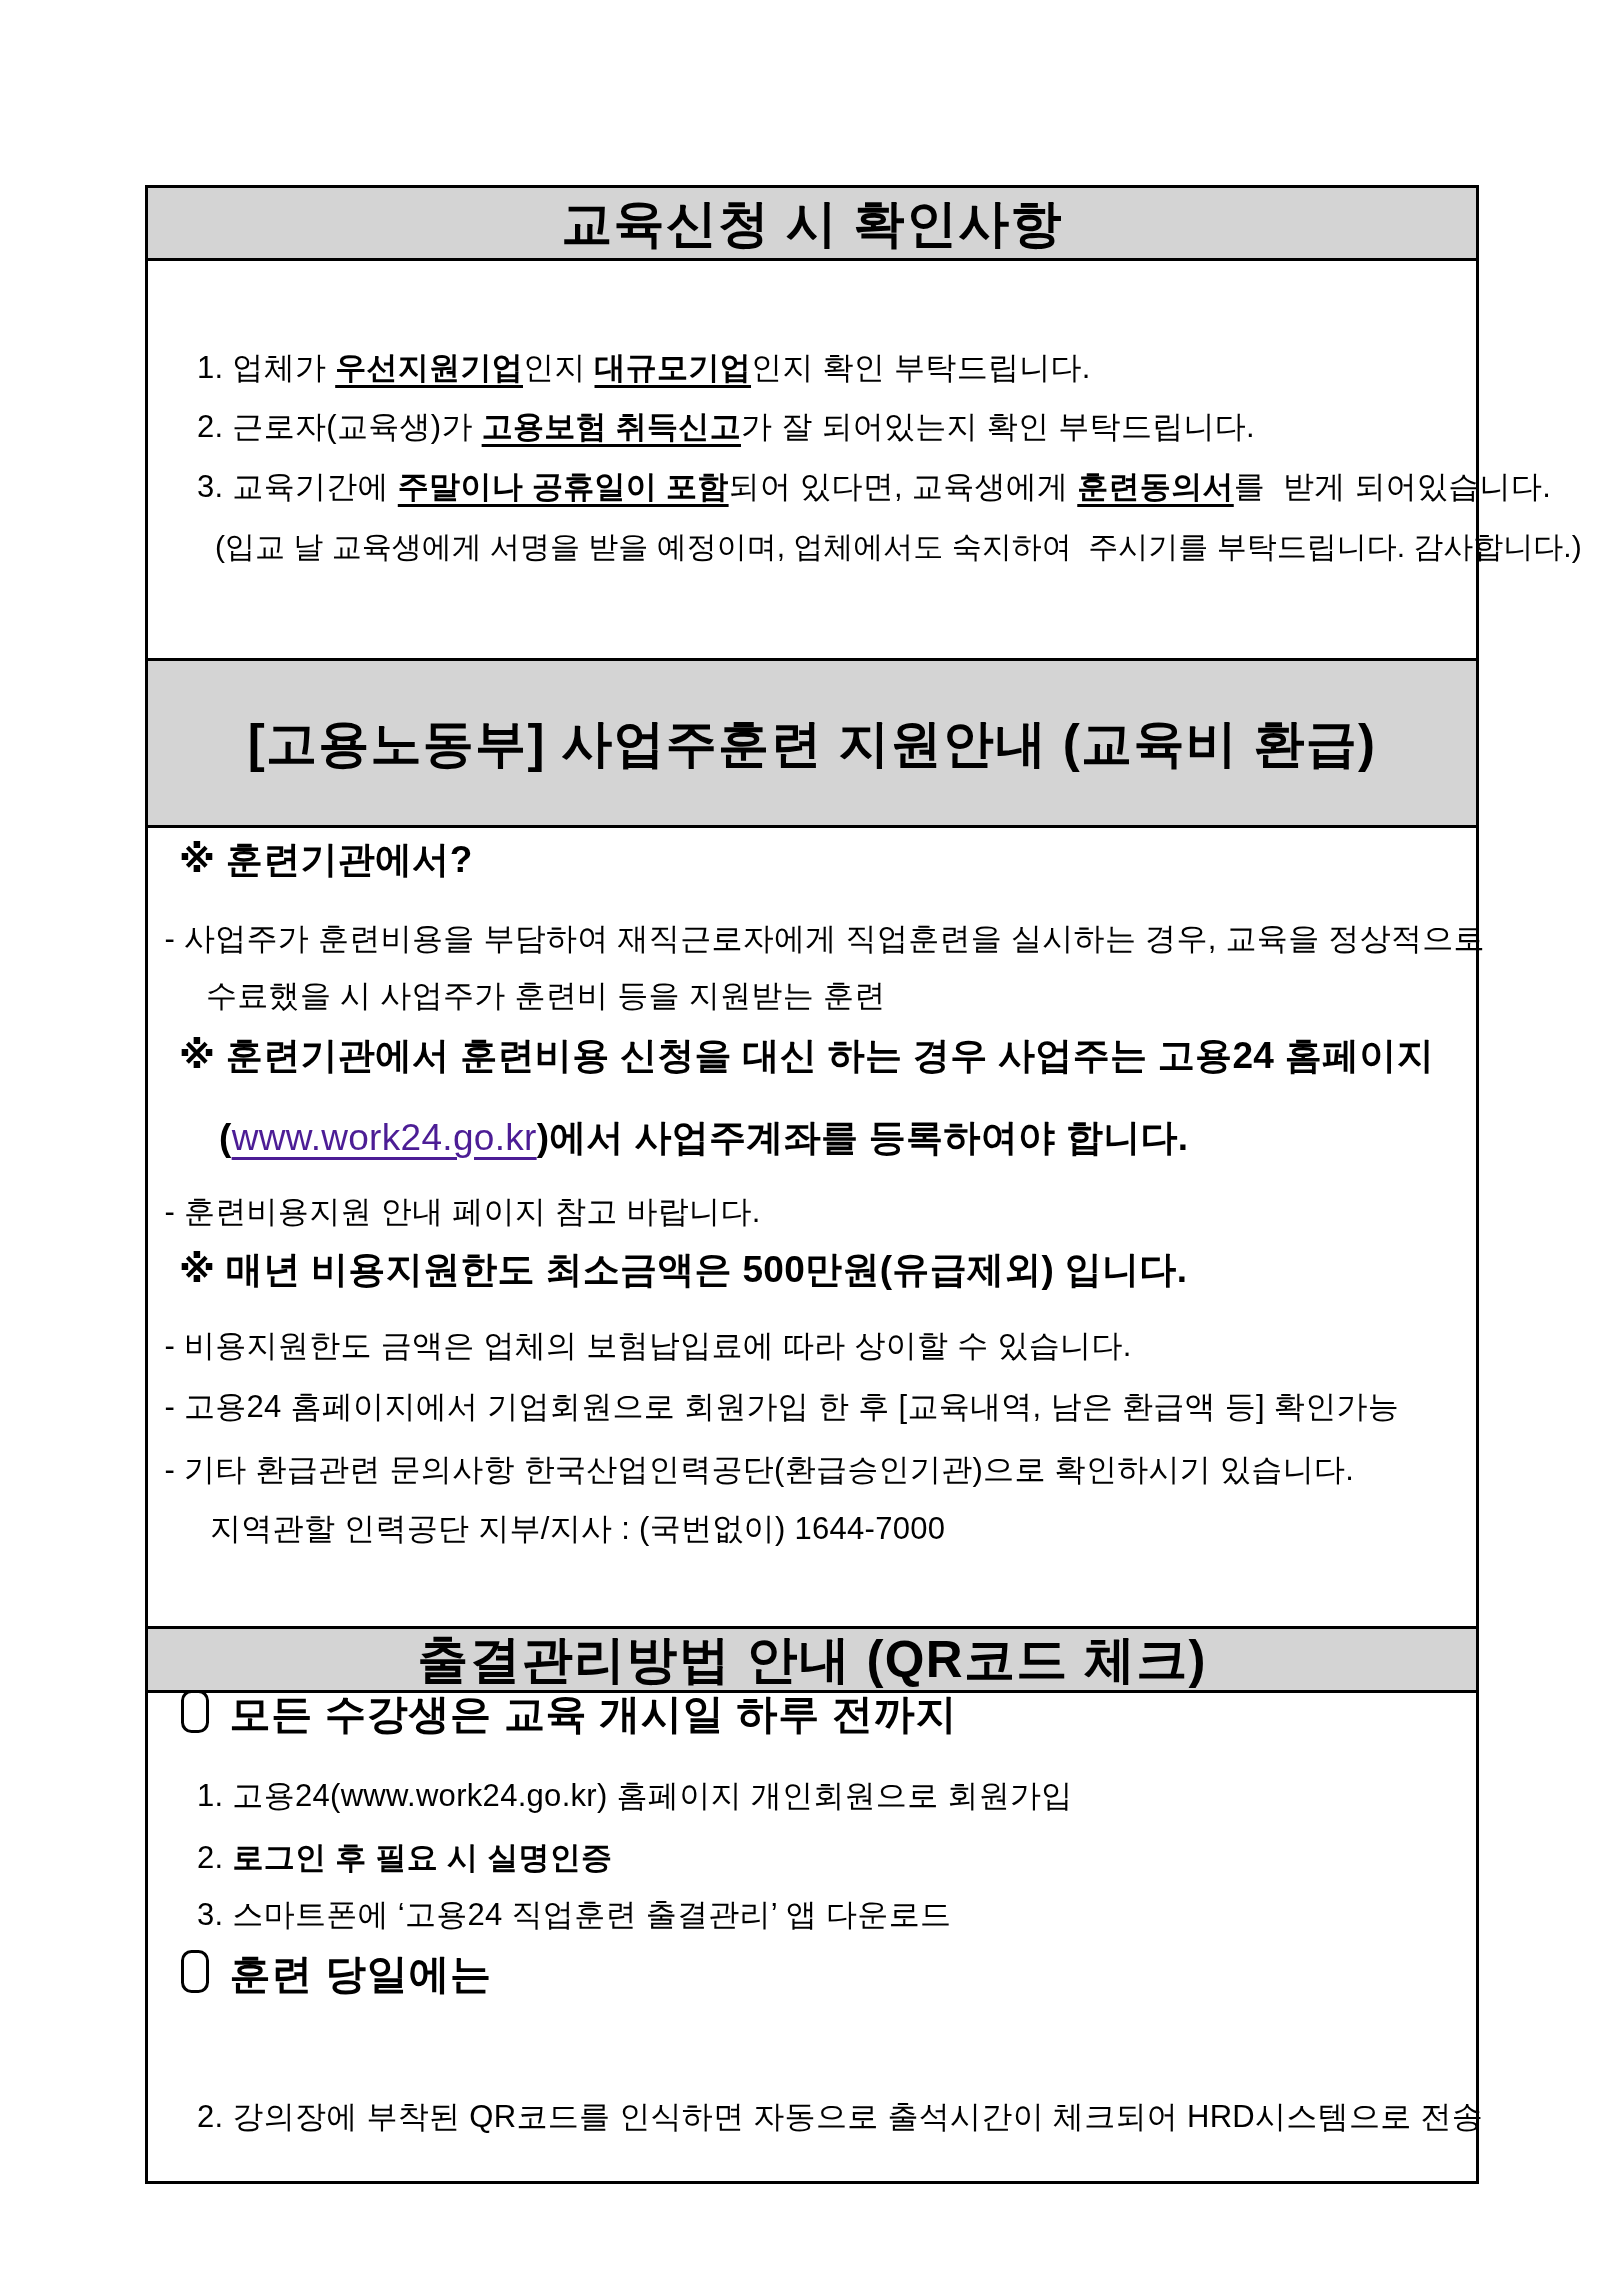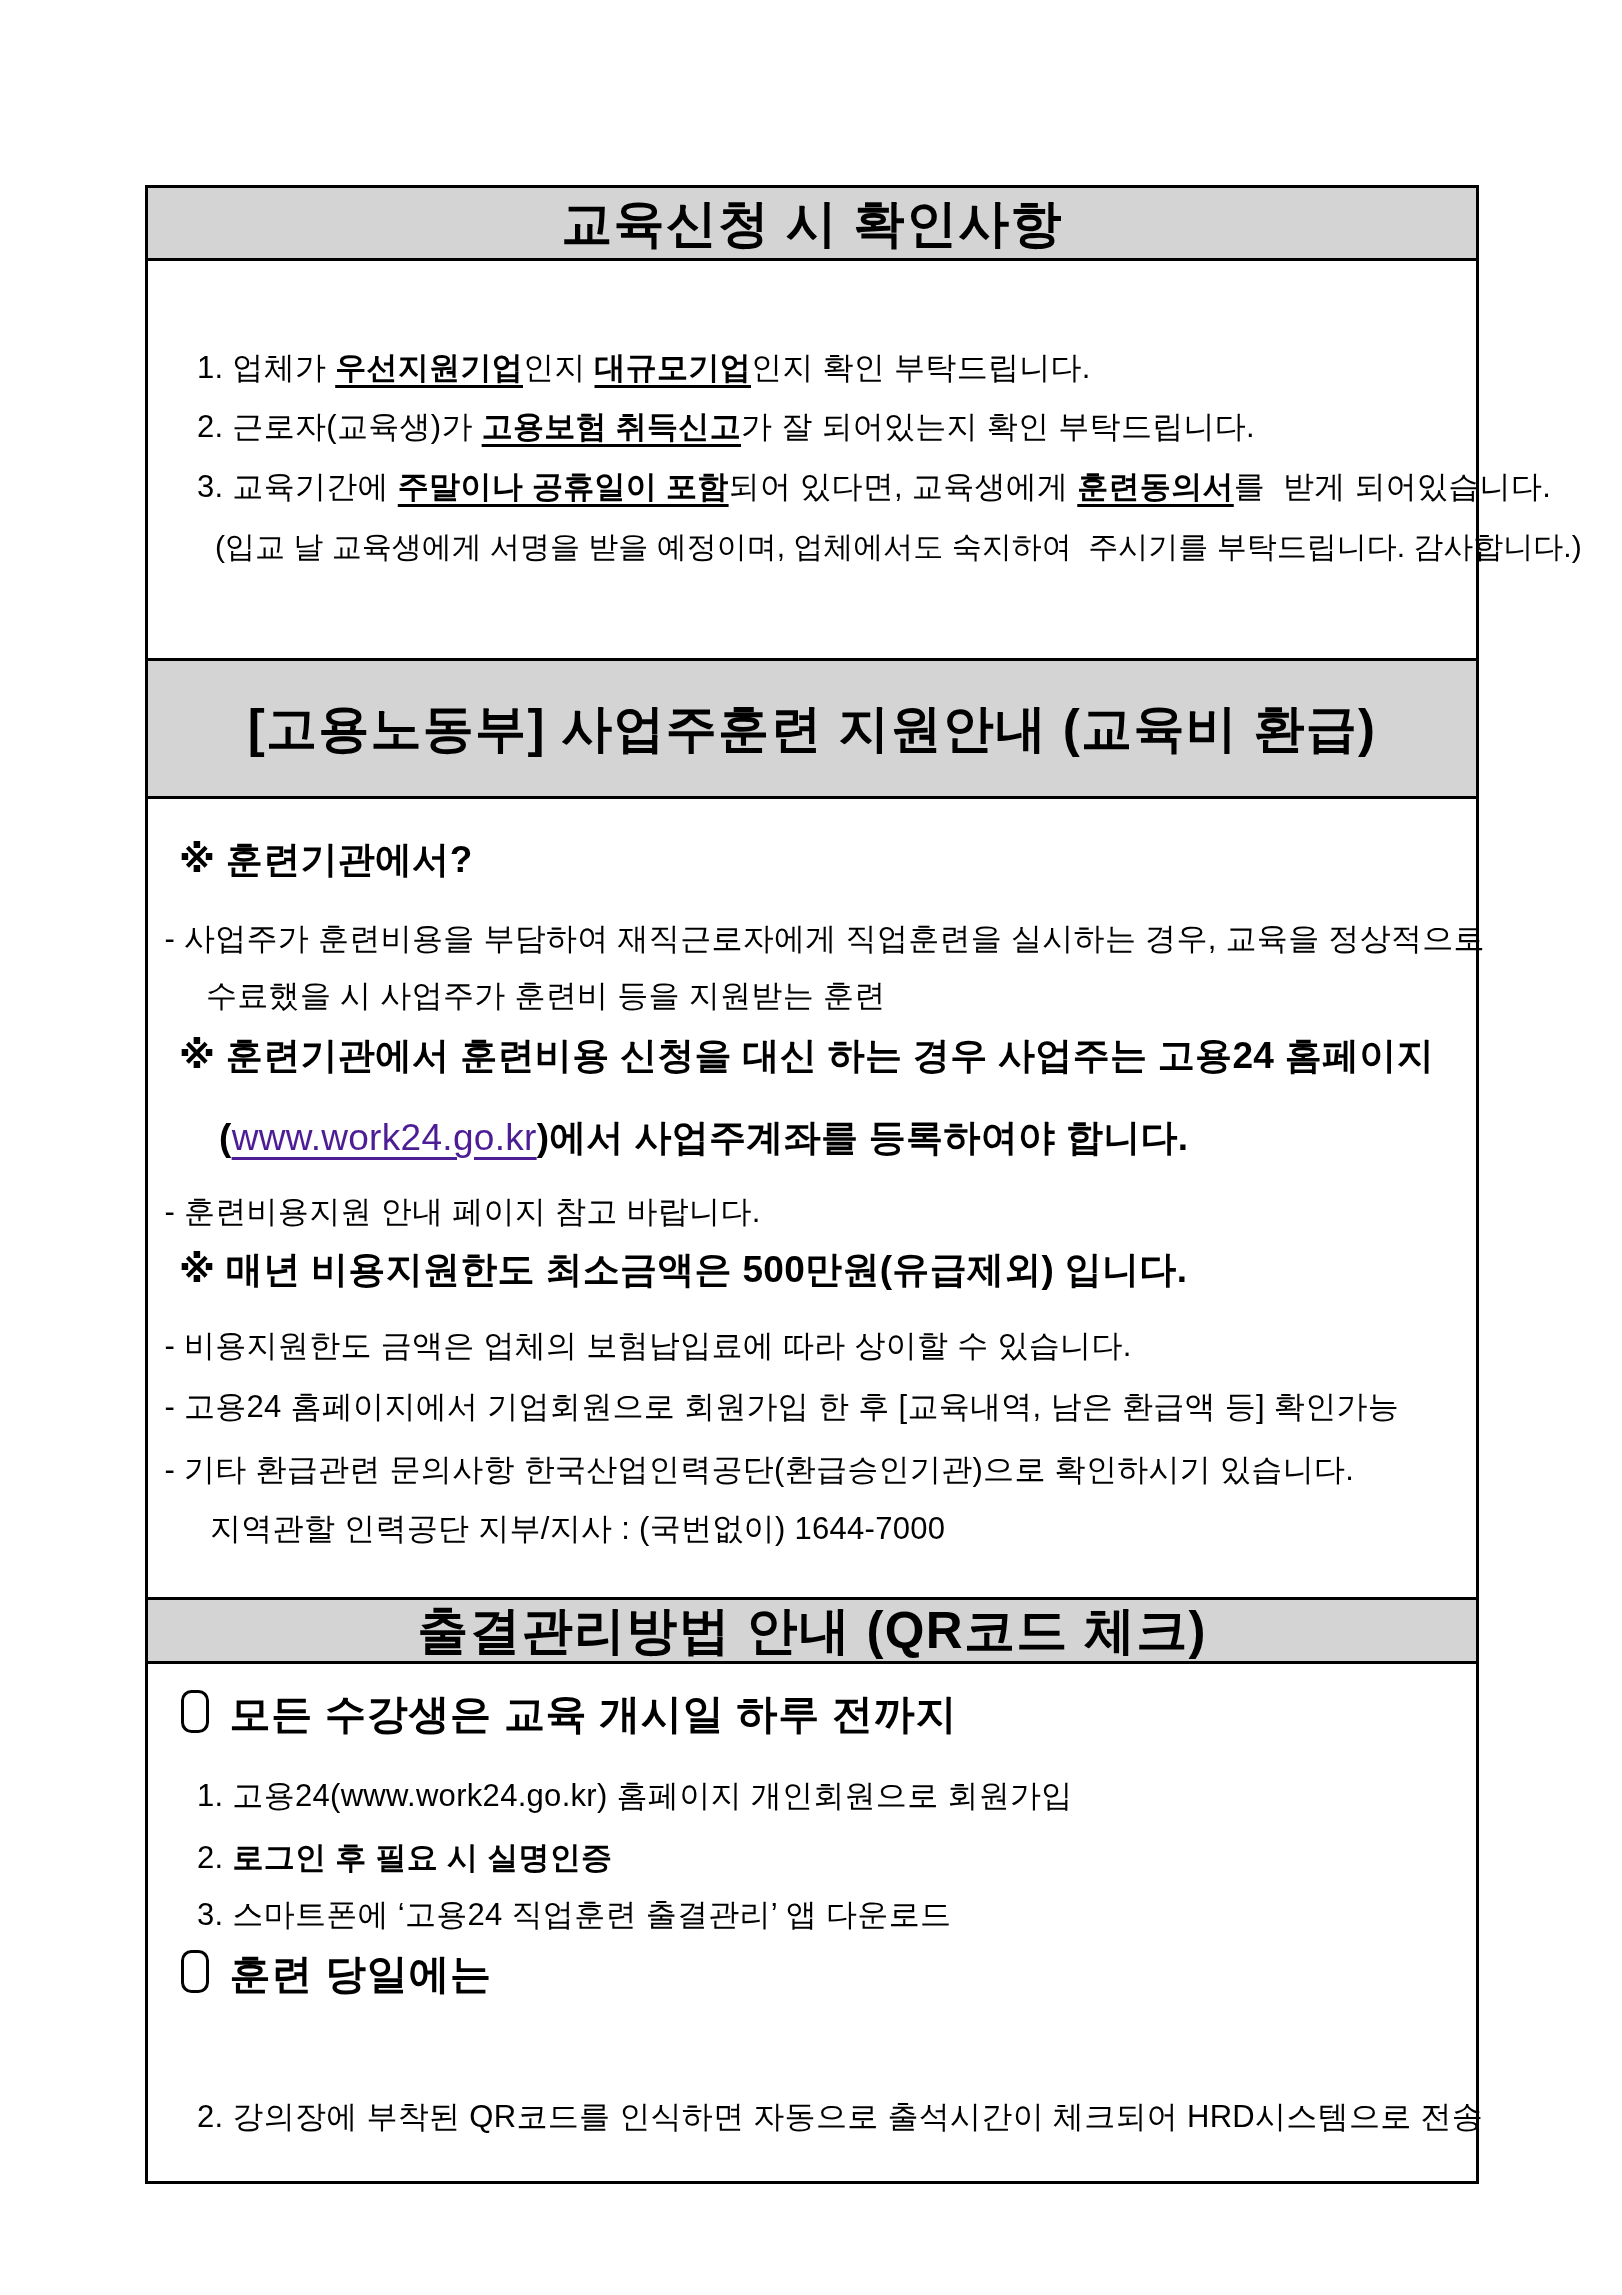--- a/index.html
+++ b/index.html
@@ -13,21 +13,21 @@
     border:3.3px solid #000;background:#fff;
     display:flex;flex-direction:column;margin-top:46px;
   }
   .band{
     background:#d4d4d4;display:flex;align-items:center;justify-content:center;
     box-sizing:border-box;flex:0 0 auto;
   }
   .band-1{height:73px;border-bottom:3.3px solid #000;}
   .white-sp{flex:0 0 auto;background:#fff;}
   .white-1{height:397px;}
-  .band-2{height:141px;border-top:3.3px solid #000;border-bottom:3.3px solid #000;}
+  .band-2{height:170px;border-top:3.3px solid #000;border-bottom:3.3px solid #000;}
   .white-2{height:798px;}
   .band-3{height:67px;border-top:3.3px solid #000;border-bottom:3.3px solid #000;}
   .white-3{flex:1 1 auto;}
   .title{
     font-weight:bold;font-size:51px;letter-spacing:1.3px;white-space:pre;line-height:1;
   }
   .line{
     position:absolute;white-space:pre;line-height:1.15;
   }
   .t-body{font-size:31px;letter-spacing:0.3px;}

